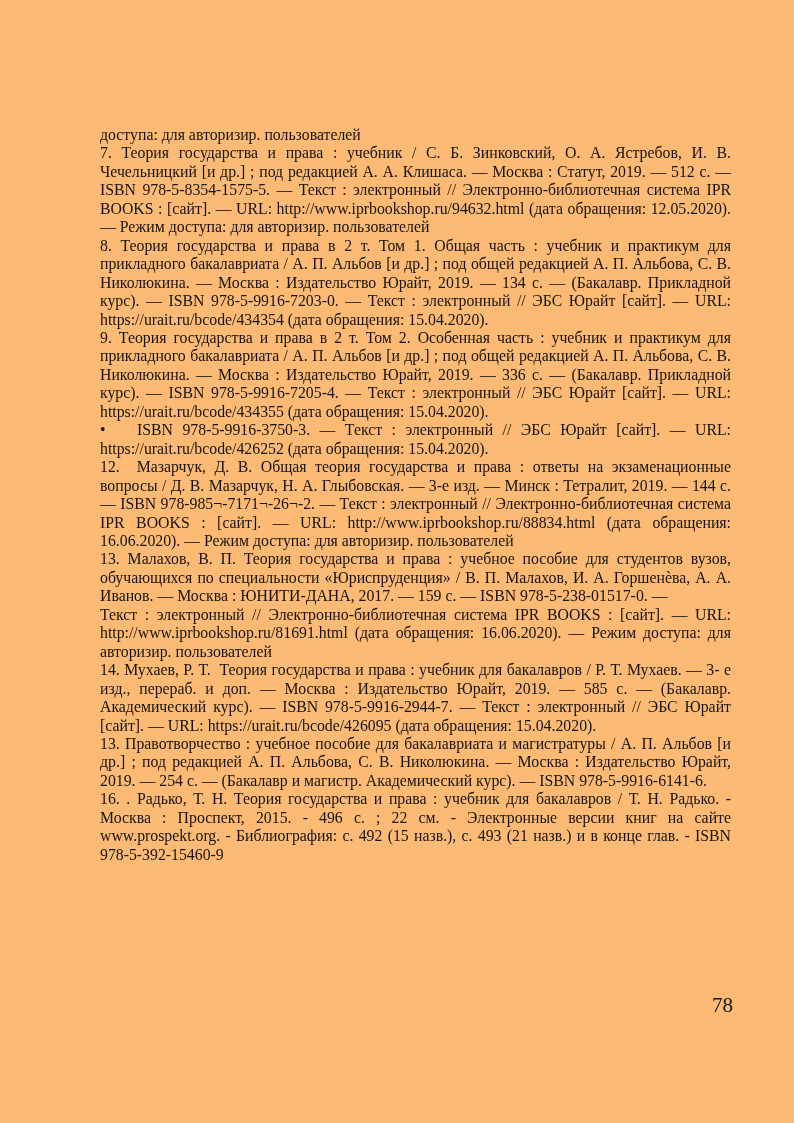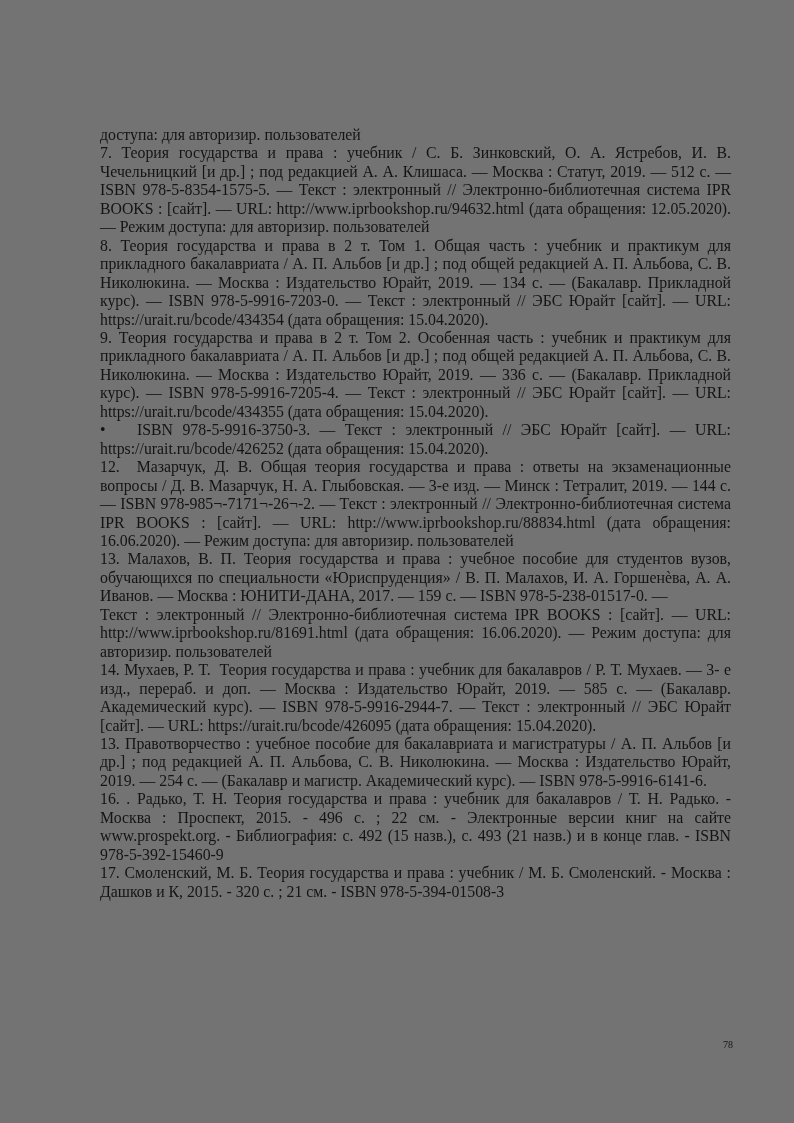--- a/index.html
+++ b/index.html
@@ -4,21 +4,21 @@
 <style>
   html, body {
     margin: 0;
     padding: 0;
     background: #ffffff;
   }
   .page {
     position: relative;
     width: 794px;
     height: 1123px;
-    background: #737373;
+    background: #fdba74;
     font-family: "Liberation Serif", "DejaVu Serif", serif;
     color: #141414;
     overflow: hidden;
   }
   .content {
     position: absolute;
     left: 100px;
     top: 126px;
     width: 631px;
     font-size: 15.8px;
@@ -30,23 +30,23 @@
     text-align: justify;
     white-space: pre-wrap;
     overflow-wrap: break-word;
   }
   p.ref.bullet-row .bullet-marker {
     display: inline-block;
     width: 37px;
   }
   .page-number {
     position: absolute;
-    top: 1036px;
+    top: 996px;
     right: 61px;
-    font-size: 10px;
+    font-size: 21px;
     line-height: 18.45px;
   }
 </style>
 </head>
 <body>
 
 <div class="page">
   <div class="content">
 
     <p class="ref">доступа: для авторизир. пользователей</p>
@@ -66,18 +66,17 @@
     <p class="ref">13. Малахов, В. П. Теория государства и права : учебное пособие для студентов вузов, обучающихся по специальности «Юриспруденция» / В. П. Малахов, И. А. Горшенèва, А. А. Иванов. — Москва : ЮНИТИ-ДАНА, 2017. — 159 с. — ISBN 978-5-238-01517-0. —
 Текст : электронный // Электронно-библиотечная система IPR BOOKS : [сайт]. — URL: http://www.iprbookshop.ru/81691.html (дата обращения: 16.06.2020). — Режим доступа: для авторизир. пользователей</p>
 
     <p class="ref">14. Мухаев, Р. Т.  Теория государства и права : учебник для бакалавров / Р. Т. Мухаев. — 3- е изд., перераб. и доп. — Москва : Издательство Юрайт, 2019. — 585 с. — (Бакалавр. Академический курс). — ISBN 978-5-9916-2944-7. — Текст : электронный // ЭБС Юрайт [сайт]. — URL: https://urait.ru/bcode/426095 (дата обращения: 15.04.2020).</p>
 
     <p class="ref">13. Правотворчество : учебное пособие для бакалавриата и магистратуры / А. П. Альбов [и др.] ; под редакцией А. П. Альбова, С. В. Николюкина. — Москва : Издательство Юрайт, 2019. — 254 с. — (Бакалавр и магистр. Академический курс). — ISBN 978-5-9916-6141-6.</p>
 
 
     <p class="ref">16. . Радько, Т. Н. Теория государства и права : учебник для бакалавров / Т. Н. Радько. - Москва : Проспект, 2015. - 496 с. ; 22 см. - Электронные версии книг на сайте www.prospekt.org. - Библиография: с. 492 (15 назв.), с. 493 (21 назв.) и в конце глав. - ISBN 978-5-392-15460-9</p>
 
-    <p class="ref">17. Смоленский, М. Б. Теория государства и права : учебник / М. Б. Смоленский. - Москва : Дашков и К, 2015. - 320 с. ; 21 см. - ISBN 978-5-394-01508-3</p>
 
   </div>
 
   <div class="page-number">78</div>
 </div>
 
 </body></html>

